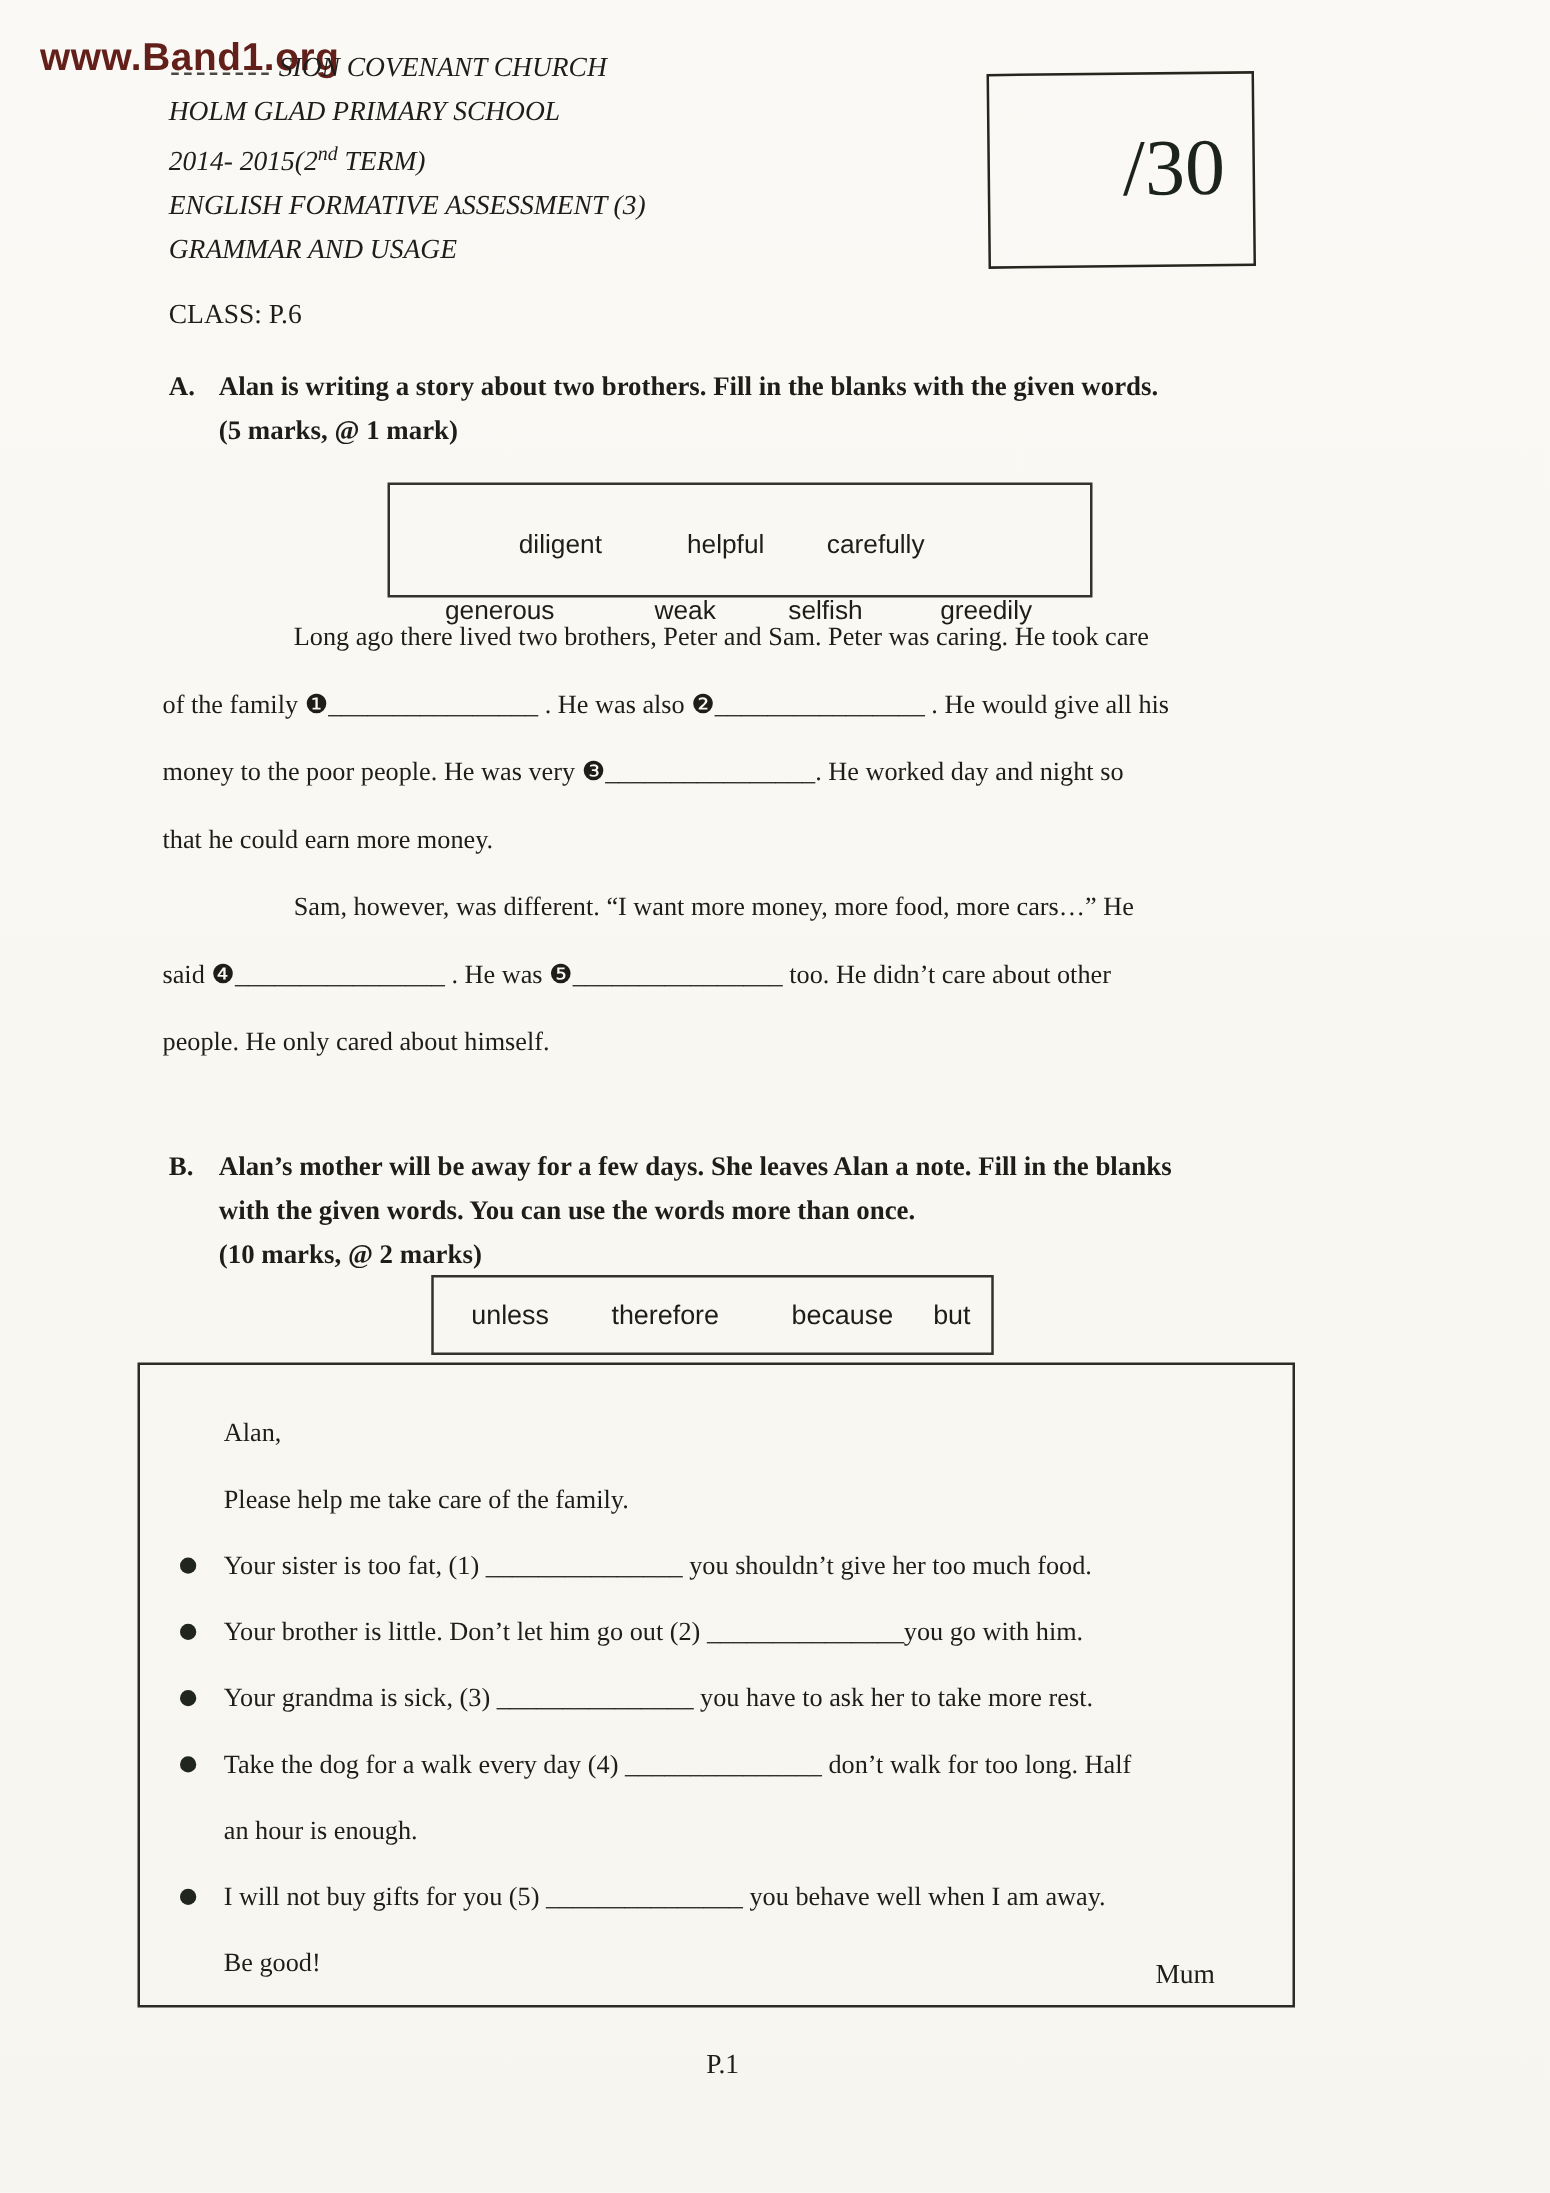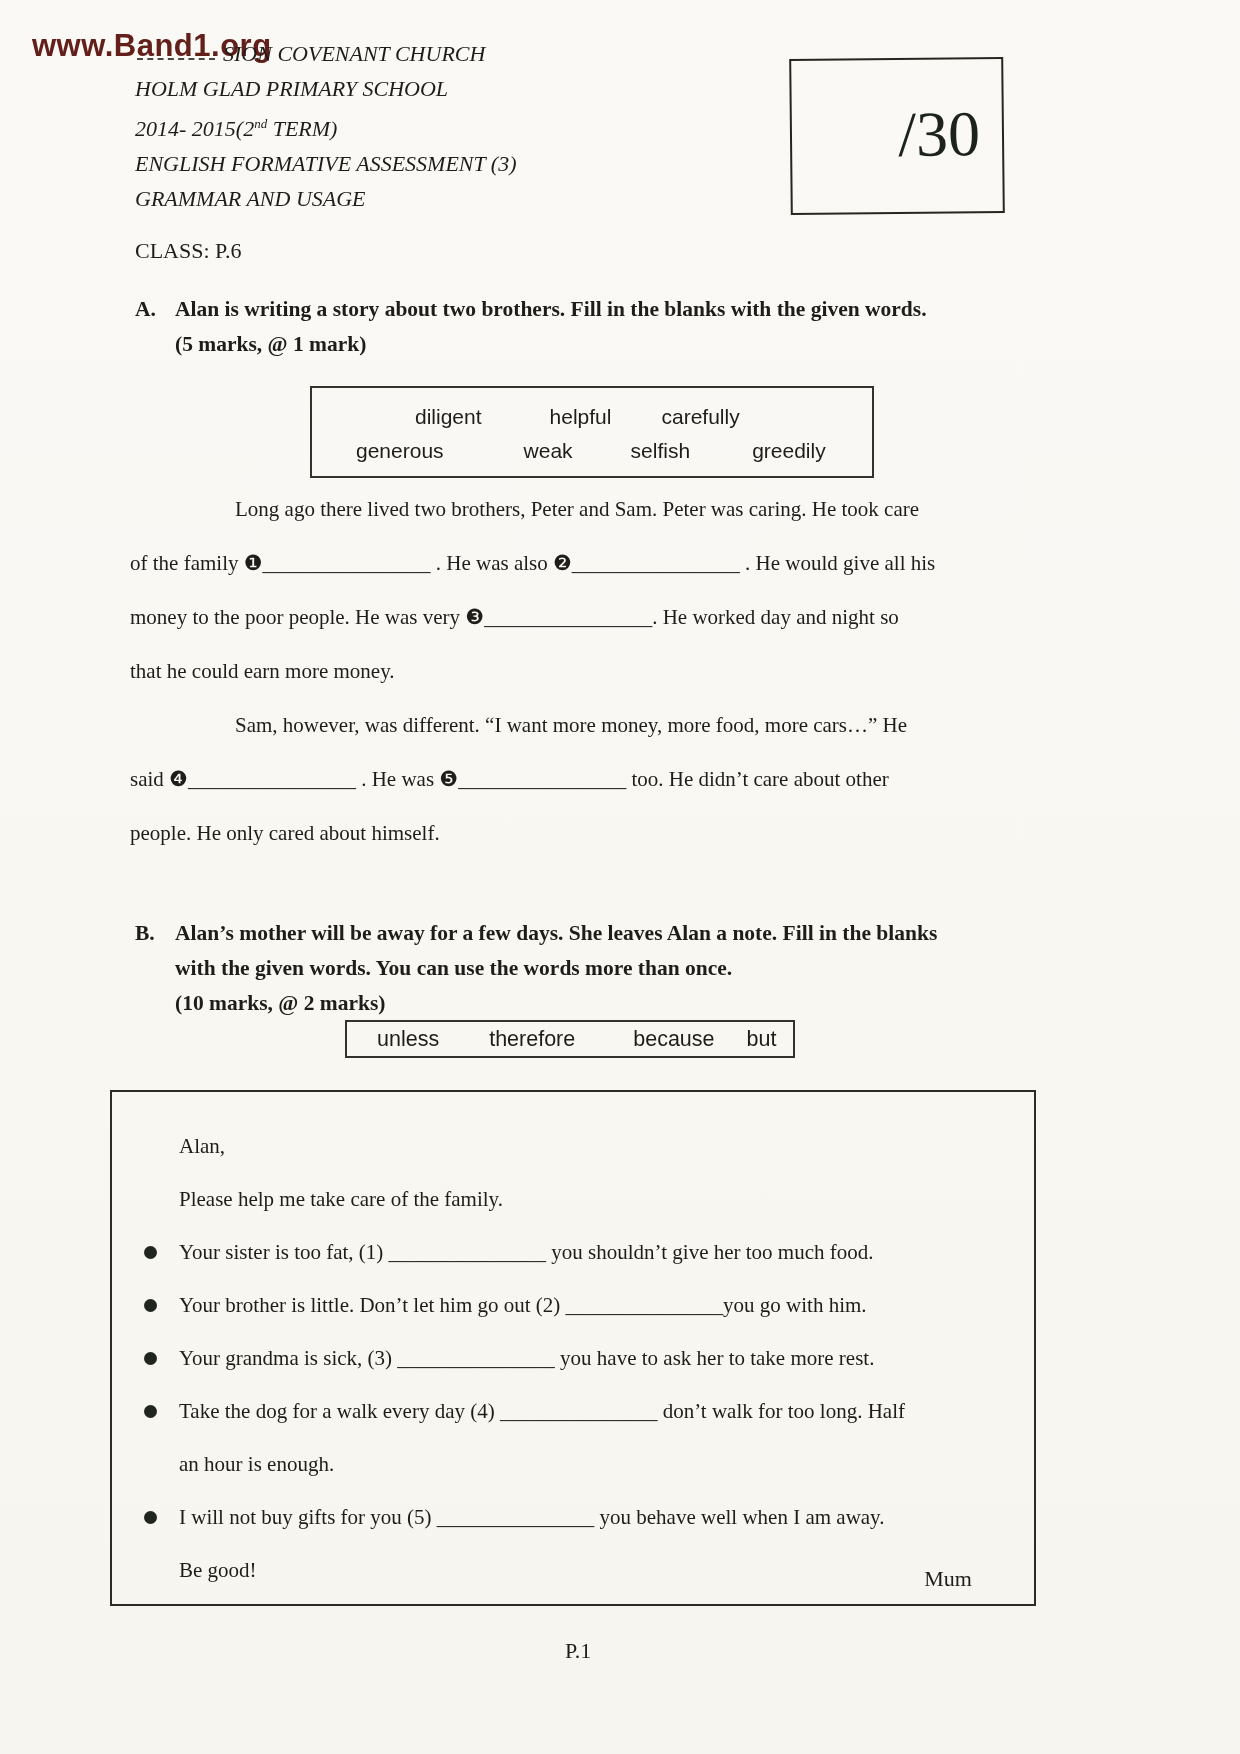--- a/index.html
+++ b/index.html
@@ -34,21 +34,21 @@
     font-style: italic;
   }
   .header .line1 { padding-left: 88px; position: relative; }
   .dash-artifact {
     position: absolute;
     left: 2px; top: 22px;
     width: 78px;
     border-bottom: 2px dashed #4a4945;
     display: inline-block;
   }
-  .term-sup { font-size: 13px; vertical-align: super; text-align: right; }
+  .term-sup { font-size: 16px; vertical-align: super; text-align: right; }
   .score-box {
     position: absolute;
     left: 790px; top: 58px;
     width: 214px; height: 156px;
     border: 2px solid #26261f;
     transform: rotate(-0.6deg);
   }
   .score-value {
     position: absolute;
     right: 22px; top: 38px;
@@ -67,21 +67,21 @@
   .marks-line { padding-left: 40px; }
   .word-box-a {
     position: absolute;
     left: 310px; top: 386px;
     width: 564px; height: 92px;
     border: 2px solid #33322d;
     font-family: "Liberation Sans", sans-serif;
     font-size: 21px;
     padding-top: 12px;
   }
-  .word-box-a .row { display: flex; height: 34px; align-items: center; }
+  .word-box-a .row { display: flex; height: 34px; align-items: center; margin-top: 19px; }
   .wa-r1 span:nth-child(1) { margin-left: 103px; }
   .wa-r1 span:nth-child(2) { margin-left: 68px; }
   .wa-r1 span:nth-child(3) { margin-left: 50px; text-align: right; }
   .wa-r2 span:nth-child(1) { margin-left: 44px; text-align: center; }
   .wa-r2 span:nth-child(2) { margin-left: 80px; }
   .wa-r2 span:nth-child(3) { margin-left: 58px; }
   .wa-r2 span:nth-child(4) { margin-left: 62px; }
   .story {
     position: absolute;
     left: 130px; top: 482px;
@@ -89,21 +89,21 @@
     font-size: 21px;
     line-height: 54px;
     white-space: nowrap;
   }
   .story .indent { padding-left: 105px; }
   .section-b { position: absolute; left: 135px; top: 916px; width: 1000px; }
   .section-b .cont-line { padding-left: 40px; }
   .word-box-b {
     position: absolute;
     left: 345px; top: 1020px;
-    width: 450px; height: 38px;
+    width: 450px; height: 64px;
     border: 2px solid #33322d;
     font-family: "Liberation Sans", sans-serif;
     font-size: 21.5px;
     display: flex;
     align-items: center;
   }
   .word-box-b span:nth-child(1) { margin-left: 30px; }
   .word-box-b span:nth-child(2) { margin-left: 50px; }
   .word-box-b span:nth-child(3) { margin-left: 58px; }
   .word-box-b span:nth-child(4) { margin-left: 32px; }

